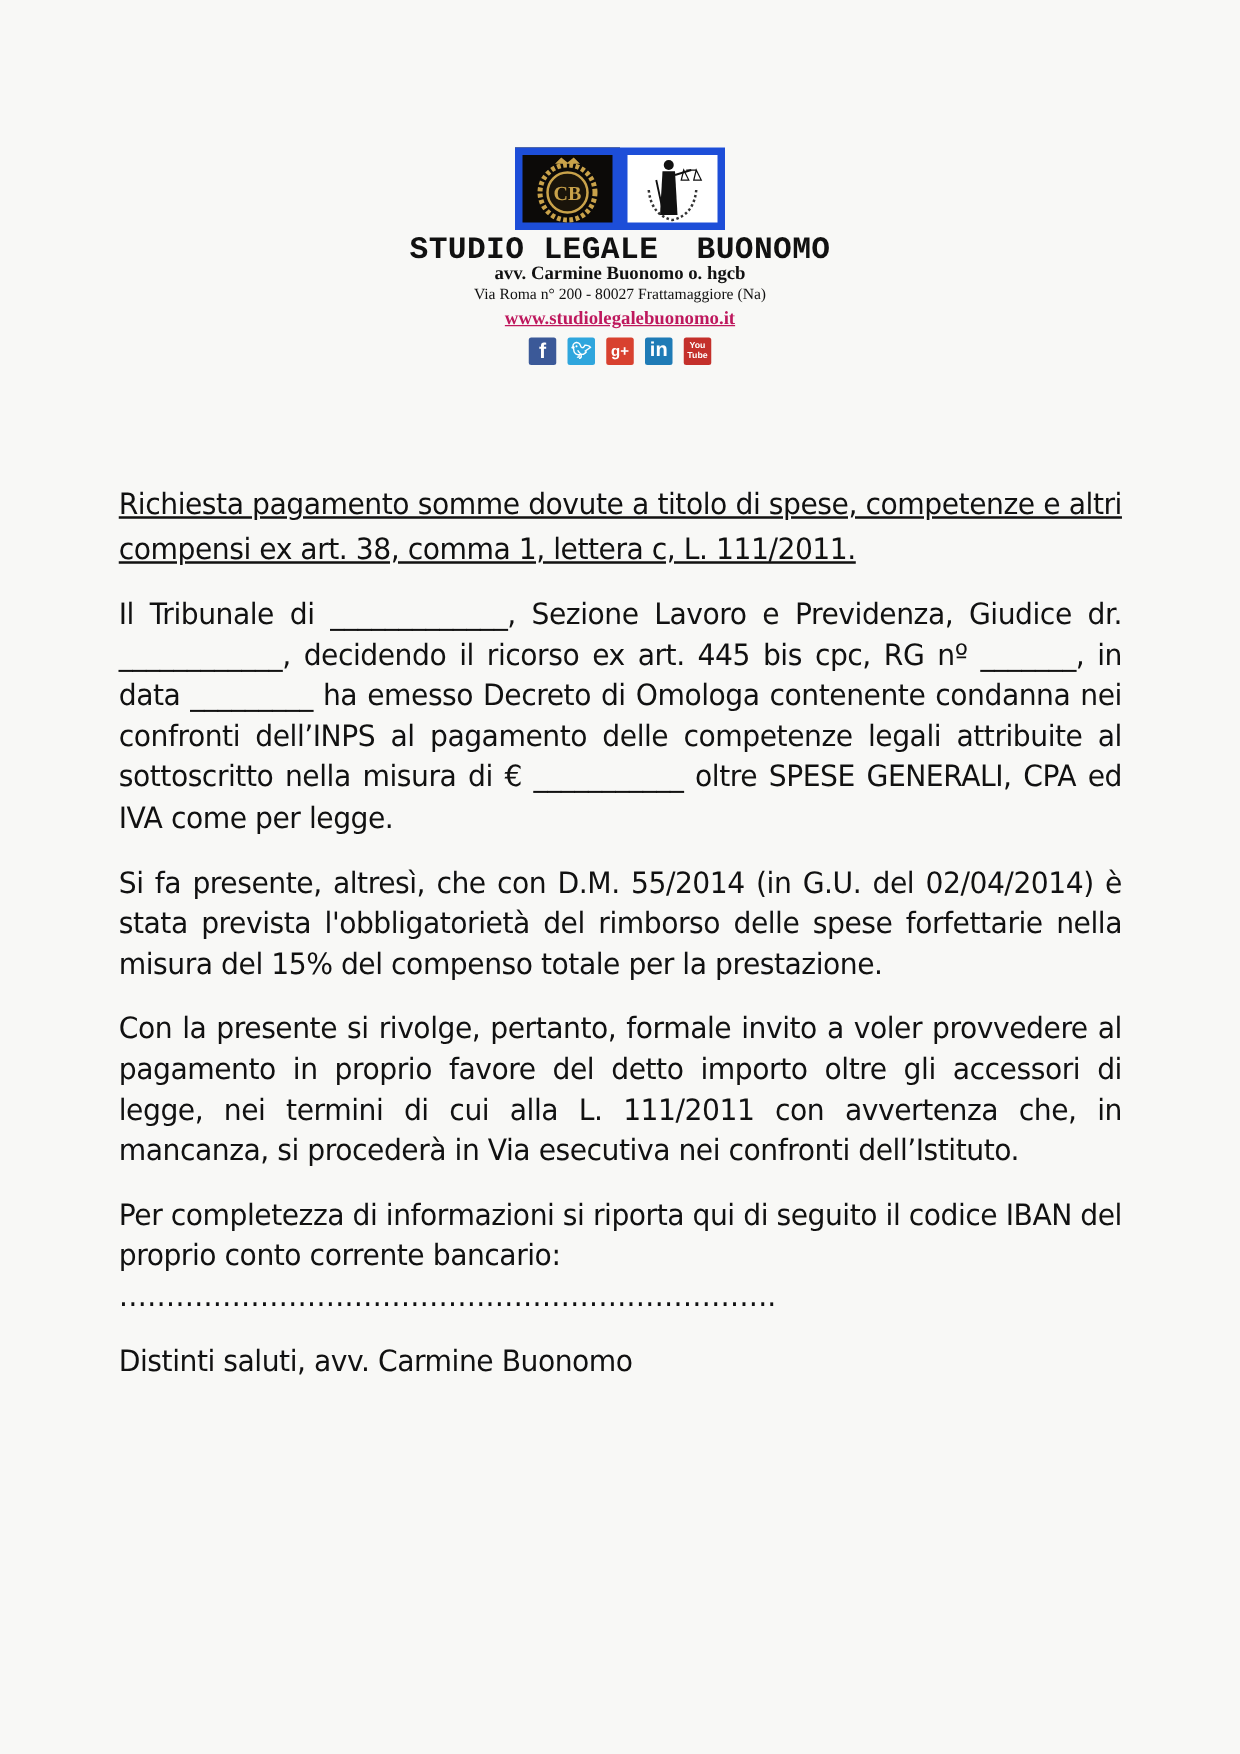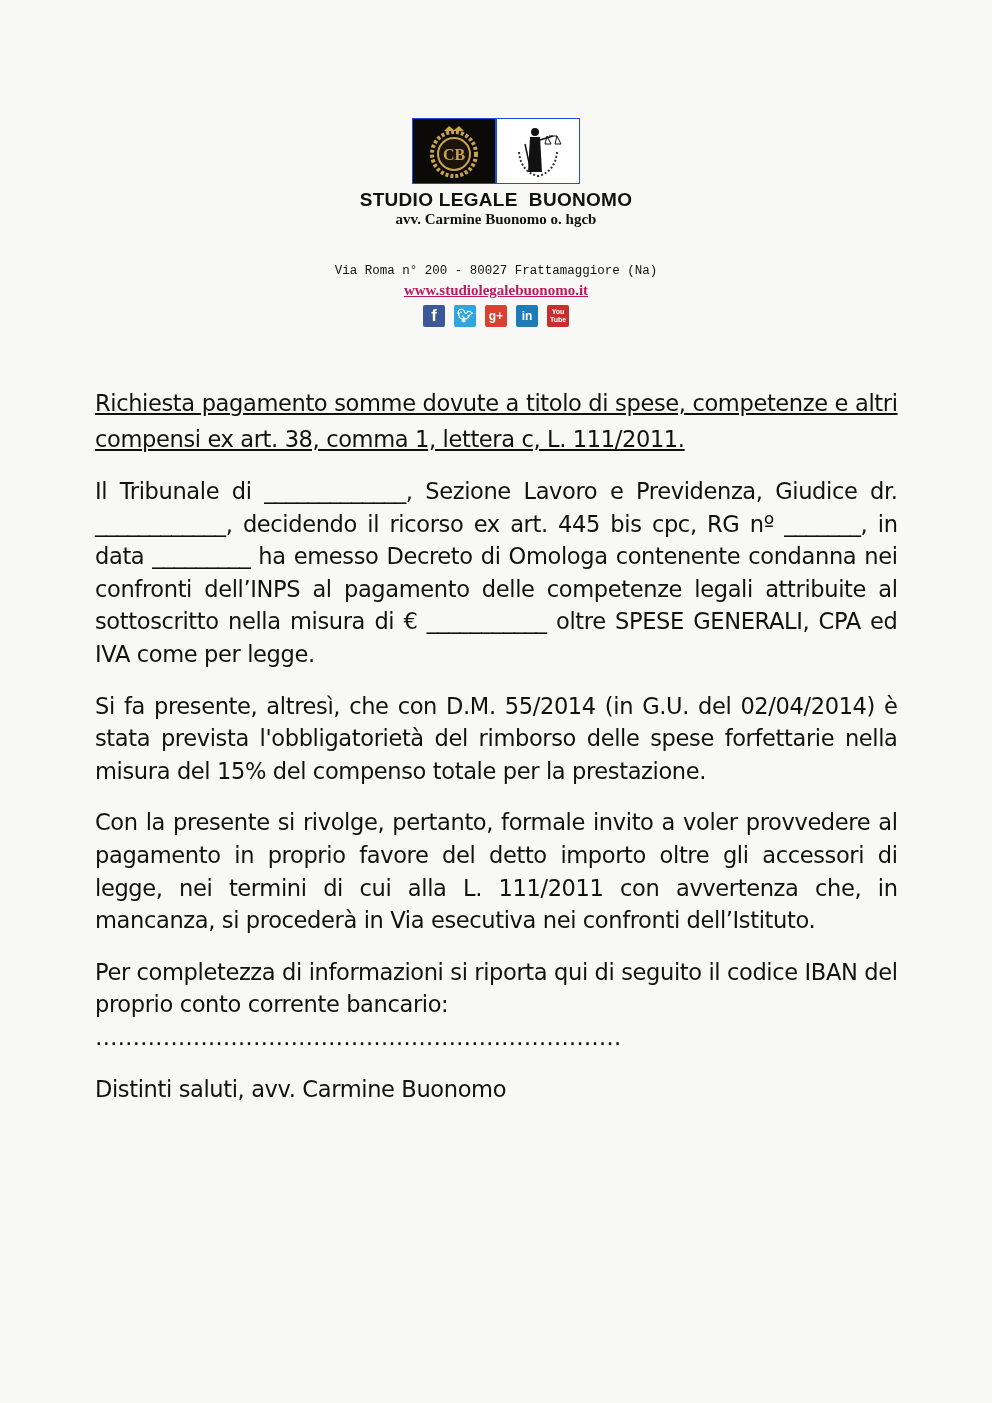--- a/index.html
+++ b/index.html
@@ -12,26 +12,26 @@
   }
   .header {
     position: absolute; left: 0; top: 118px; width: 992px;
     text-align: center;
     font-family: "DejaVu Serif", "Liberation Serif", serif;
   }
   .logos {
     display: flex; justify-content: center; gap: 0;
     height: 68px; margin-bottom: 3px;
   }
-  .logo-box { width: 84px; height: 66px; border: 1px solid #1d4ed8; box-sizing: border-box; }
+  .logo-box { width: 84px; height: 66px; border: 6px solid #1d4ed8; box-sizing: border-box; }
   .logo-left { background: #0c0a08; display:flex; align-items:center; justify-content:center; }
   .logo-right { background: #fff; display:flex; align-items:center; justify-content:center; }
-  .firm-name { font-family: Liberation Sans, sans-serif; font-weight: bold; font-size: 19px; letter-spacing: 0.3px; line-height: 21px; }
+  .firm-name { font-family: Liberation Mono, monospace; font-weight: bold; font-size: 25px; letter-spacing: 0.3px; line-height: 21px; }
   .firm-lawyer { font-family: "Liberation Serif", serif; font-weight: bold; font-size: 15px; line-height: 18px; }
-  .firm-line { font-family: Liberation Mono, monospace; font-size: 12.5px; line-height: 15.5px; margin-top: 36px; }
+  .firm-line { font-family: Liberation Serif, serif; font-size: 12.5px; line-height: 15.5px; }
   .firm-web { font-family: "Liberation Serif", serif; font-weight: bold; font-size: 15px; color: #be185d; text-decoration: underline; line-height: 18px; display:inline-block; }
   .social { display: flex; justify-content: center; gap: 9px; margin-top: 6px; }
   .social span {
     width: 22px; height: 22px; display:flex; align-items:center; justify-content:center;
     color: #fff; font-family: "Liberation Sans", sans-serif; font-weight: bold; border-radius: 2px;
   }
   .body-text {
     position: absolute; left: 95px; width: 802px; top: 385px;
     font-family: "DejaVu Sans", sans-serif; font-size: 23.5px; line-height: 32.6px;
     text-align: justify; letter-spacing: -0.4px;
@@ -68,21 +68,21 @@
     </div>
   </div>
   <div class="firm-name" style="white-space:pre">STUDIO LEGALE  BUONOMO</div>
   <div class="firm-lawyer">avv. Carmine Buonomo o. hgcb</div>
   <div class="firm-line">Via Roma n° 200 - 80027 Frattamaggiore (Na)</div>
   <a class="firm-web">www.studiolegalebuonomo.it</a>
   <div class="social">
     <span style="background:#3b5998;font-size:17px;">f</span>
     <span style="background:#2fa6dd;font-size:13px;">🐦︎</span>
     <span style="background:#d8412f;font-size:12px;">g+</span>
-    <span style="background:#1f7bb6;font-size:12px;">in</span>
+    <span style="background:#1f7bb6;font-size:16px;">in</span>
     <span style="background:#c4302b;font-size:7px;line-height:8px;flex-direction:column;">You<br>Tube</span>
   </div>
 </div>
 
 <div class="body-text">
   <p class="title">Richiesta pagamento somme dovute a titolo di spese, competenze e altri compensi ex art. 38, comma 1, lettera c, L. 111/2011.</p>
   <p>Il Tribunale di _____________, Sezione Lavoro e Previdenza, Giudice dr. ____________, decidendo il ricorso ex art. 445 bis cpc, RG nº _______, in data _________ ha emesso Decreto di Omologa contenente condanna nei confronti dell’INPS al pagamento delle competenze legali attribuite al sottoscritto nella misura di € ___________ oltre SPESE GENERALI, CPA ed IVA come per legge.</p>
   <p>Si fa presente, altresì, che con D.M. 55/2014 (in G.U. del 02/04/2014) è stata prevista l'obbligatorietà del rimborso delle spese forfettarie nella misura del 15% del compenso totale per la prestazione.</p>
   <p>Con la presente si rivolge, pertanto, formale invito a voler provvedere al pagamento in proprio favore del detto importo oltre gli accessori di legge, nei termini di cui alla L. 111/2011 con avvertenza che, in mancanza, si procederà in Via esecutiva nei confronti dell’Istituto.</p>
   <p style="margin-bottom:0"><span>Per completezza di informazioni si riporta qui di seguito il codice IBAN del proprio conto corrente bancario:</span></p>

